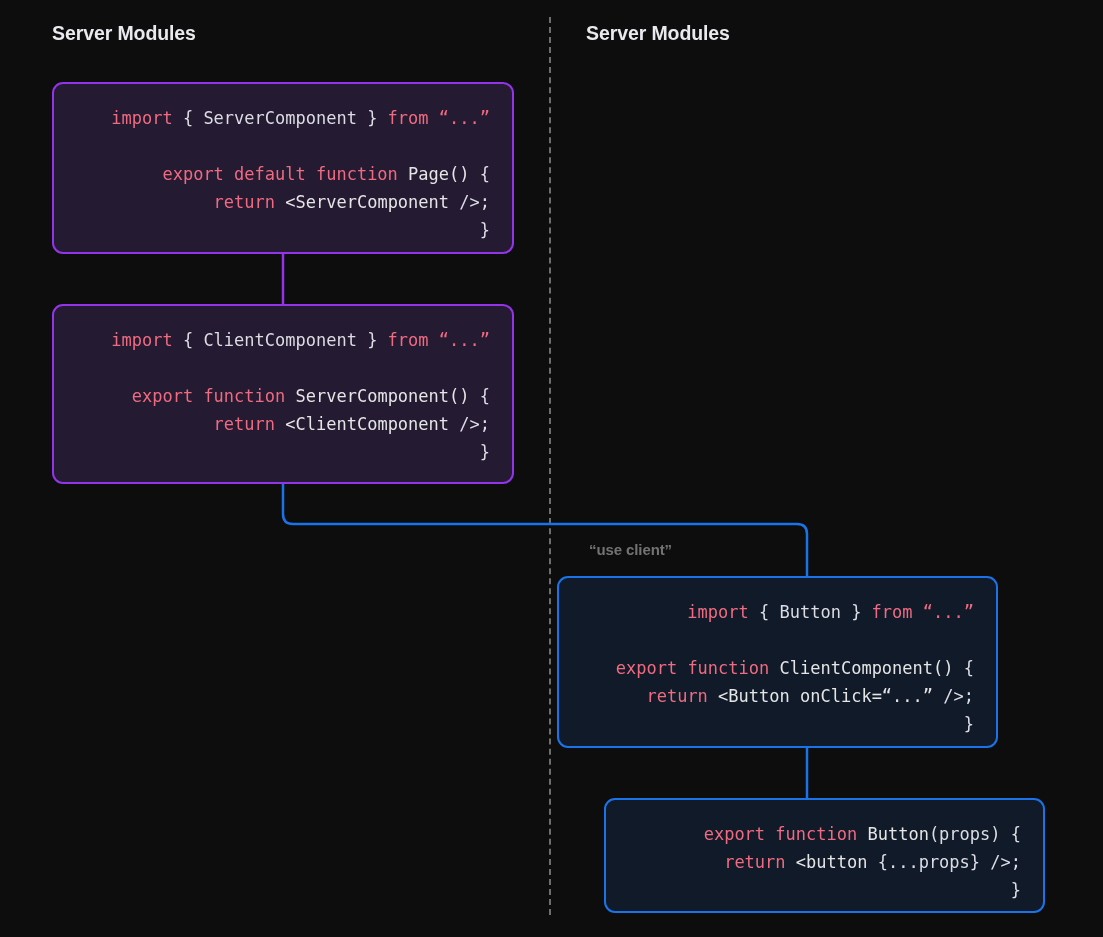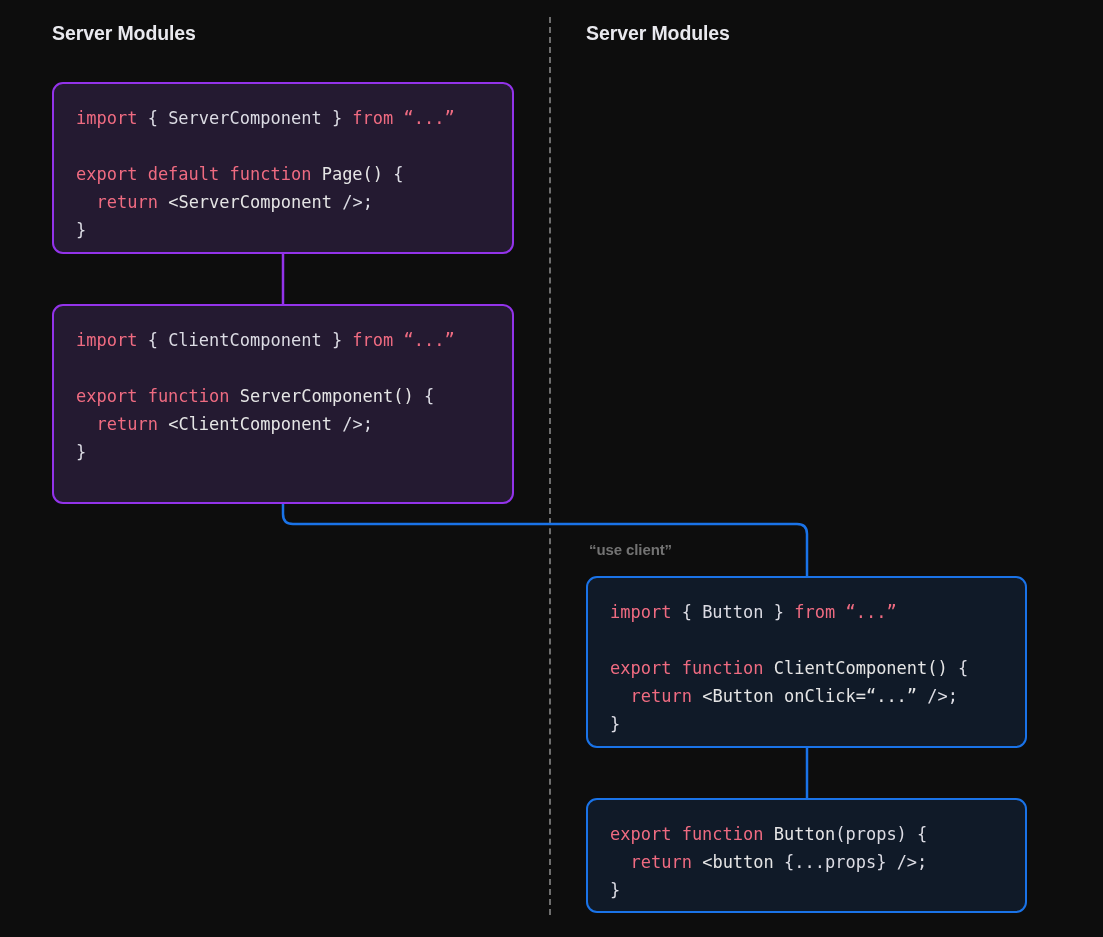--- a/index.html
+++ b/index.html
@@ -58,34 +58,35 @@
     box-sizing: border-box;
     border-radius: 11px;
     border-width: 2px;
     border-style: solid;
     padding: 20px 22px 18px 22px;
     font-family: "DejaVu Sans Mono", "Liberation Mono", monospace;
     font-size: 17px;
     line-height: 28px;
     white-space: pre;
     overflow: hidden;
+    text-align: right;
   }
   .block-server {
     border-color: #9333ea;
     background: #241a31;
   }
   .block-client {
     border-color: #1a73e8;
     background: #101a28;
   }
 
   #block-page        { left: 52px;  top: 82px;  width: 462px; height: 172px; }
-  #block-servercomp  { left: 52px;  top: 304px; width: 462px; height: 200px; }
-  #block-clientcomp  { left: 586px; top: 576px; width: 441px; height: 172px; }
-  #block-button      { left: 586px; top: 798px; width: 441px; height: 115px; }
+  #block-servercomp  { left: 52px;  top: 304px; width: 462px; height: 180px; }
+  #block-clientcomp  { left: 557px; top: 576px; width: 441px; height: 172px; }
+  #block-button      { left: 604px; top: 798px; width: 441px; height: 115px; }
 
   
   #use-client-label {
     position: absolute;
     left: 589px;
     top: 541px;
     font-family: "Liberation Sans", sans-serif;
     font-size: 15px;
     font-weight: bold;
     color: #737373;

